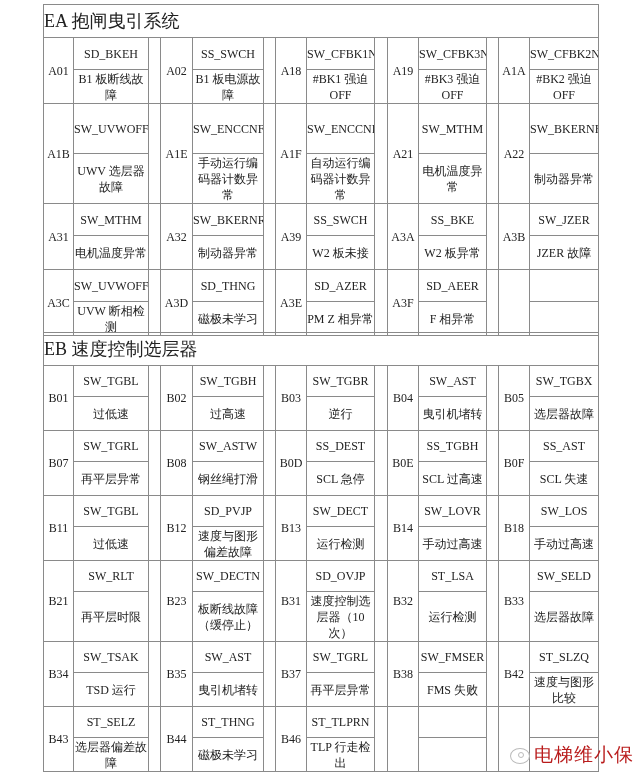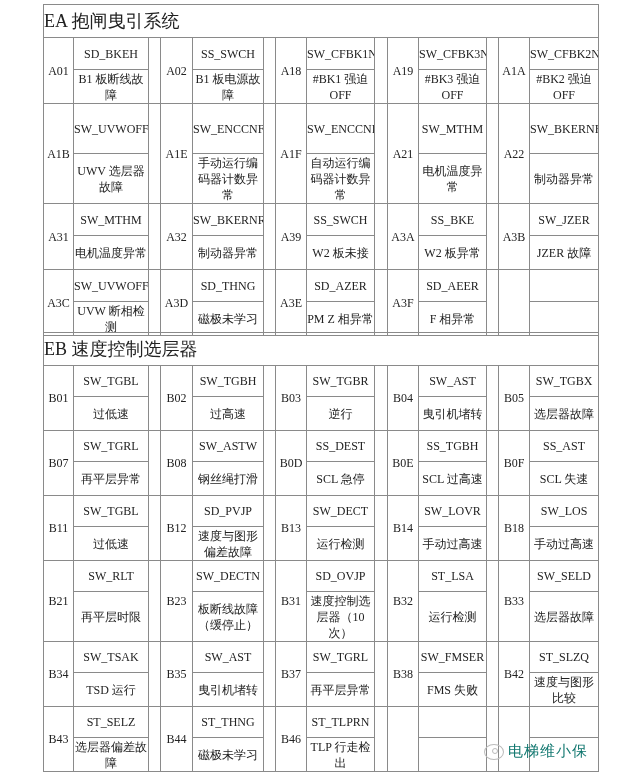--- a/index.html
+++ b/index.html
@@ -8,21 +8,21 @@
   table.fault { position:absolute; left:43px; border-collapse:collapse; table-layout:fixed; }
   table.fault td { border:1px solid #8a8a8a; padding:0; text-align:center; vertical-align:middle;
                    font-size:12px; line-height:16px; overflow:hidden; }
   table.fault td.title { height:32px; text-align:left; font-size:18px; }
   td.code { font-size:12px;margin-left:24px; }
   td.sig { font-size:11.5px; }
   td.desc { font-size:12px; padding:0 4px; }
   td.gap { border-top:1px solid #8a8a8a; border-bottom:1px solid #8a8a8a; }
   #t1 { top:4px; width:556px; }
   #t2 { top:332px; width:556px; }
-  .watermark { position:absolute; left:484px; top:742px; font-size:15px; color:#0f766e;
+  .watermark { position:absolute; left:510px; top:742px; font-size:19px; color:#b91c1c;
                font-family:"DejaVu Sans", sans-serif; letter-spacing:1px; }
   .wm-icon { display:inline-block; width:18px; height:14px; border:1.5px solid #bbb; border-radius:50%;
              margin-right:4px; vertical-align:middle; position:relative; }
   .wm-icon::after { content:""; position:absolute; left:7px; top:3px; width:4px; height:4px;
                     border:1.5px solid #bbb; border-radius:50%; }
 </style>
 </head>
 <body>
 
 <table class="fault" id="t1">

